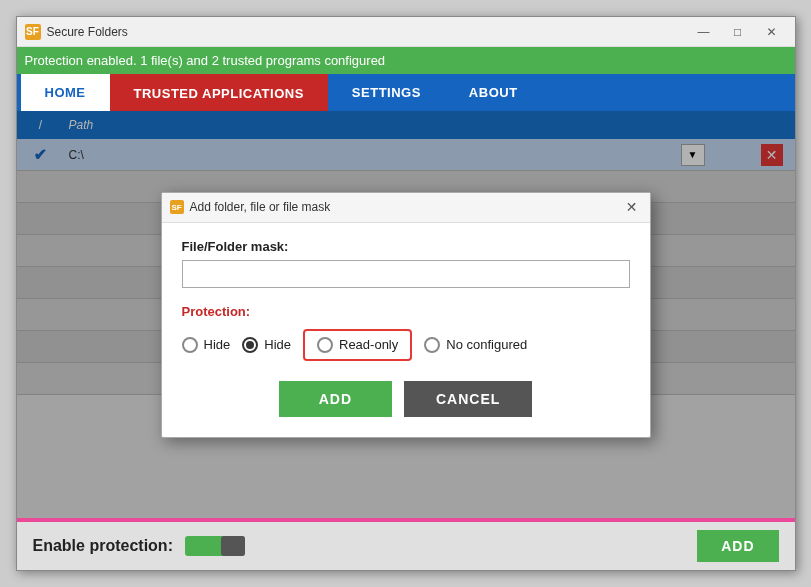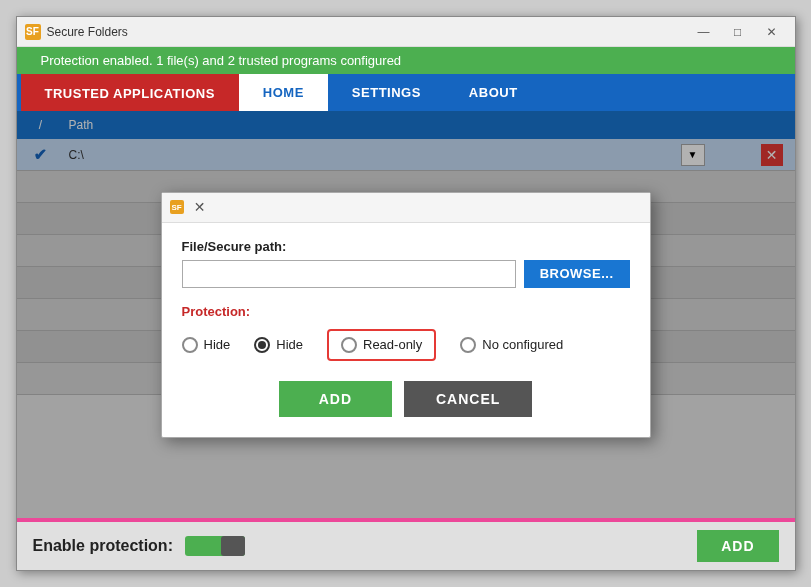--- a/index.html
+++ b/index.html
@@ -51,21 +51,21 @@
       font-size: 12px;
       color: #555;
       display: flex; align-items: center; justify-content: center;
     }
 
     
     .statusbar {
       background: #4caf50;
       color: white;
       font-size: 13px;
-      padding: 6px 24px;
+      padding: 6px 8px;
       flex-shrink: 0;
     }
 
     
     .navtabs {
       background: #1565c0;
       display: flex;
       flex-shrink: 0;
       padding: 0 4px;
     }
@@ -102,21 +102,21 @@
     .table-header {
       background: #1976d2;
       display: flex;
       height: 28px;
       align-items: center;
       color: white;
       font-size: 12px;
       padding: 0 4px;
     }
     .th-col1 { width: 40px; text-align: center; }
-    .th-col2 { flex: 1; padding-left: 8px; }
+    .th-col2 { flex: 1; padding-left: 8px; font-style: italic; }
     .th-col3 { width: 80px; text-align: center; }
     .th-col4 { width: 30px; }
 
     
     .table-row {
       display: flex;
       height: 32px;
       align-items: center;
       background: #d0d0d0;
       border-bottom: 1px solid #bbb;
@@ -286,21 +286,21 @@
       letter-spacing: 0.5px;
     }
     .protection-section-label {
       font-size: 13px;
       color: #c62828;
       font-weight: bold;
       margin-bottom: 10px;
     }
     .radio-group {
       display: flex;
-      gap: 24px;
+      gap: 12px;
       margin-bottom: 20px;
     }
     .radio-option {
       display: flex;
       align-items: center;
       gap: 6px;
       font-size: 13px;
       color: #222;
       cursor: pointer;
     }
@@ -367,22 +367,22 @@
       <button class="titlebar-btn">□</button>
       <button class="titlebar-btn close">✕</button>
     </div>
   </div>
 
   <div class="statusbar">
     <span>Protection enabled. 1 file(s) and 2 trusted programs configured</span>
   </div>
 
   <div class="navtabs">
+    <button class="navtab active">HOME</button>
     <button class="navtab trusted-active">TRUSTED APPLICATIONS</button>
-    <button class="navtab active">HOME</button>
     <button class="navtab">SETTINGS</button>
     <button class="navtab">ABOUT</button>
   </div>
 
   <div class="main-content">
 
     <div class="table-header">
       <div class="th-col1">/</div>
       <div class="th-col2">Path</div>
       <div class="th-col3"></div>
@@ -410,28 +410,28 @@
     <div class="empty-row"></div>
     <div class="empty-row"></div>
 
     <div class="modal-overlay">
       <div class="modal">
 
         <div class="modal-titlebar">
           <div class="modal-icon">
             <span>SF</span>
           </div>
+          <span class="modal-title-text">Add folder, file or file mask</span>
           <button class="modal-close">✕</button>
         </div>
 
         <div class="modal-body">
-          <div class="field-label">File/Secure path:</div>
+          <div class="field-label">File/Folder mask:</div>
           <div class="path-row">
             <input class="path-input" type="text" style="">
-            <button class="browse-btn">BROWSE...</button>
           </div>
 
           <div class="protection-section-label">Protection:</div>
 
           <div class="radio-group">
 
             <label class="radio-option">
               <div class="radio-circle"></div>
               <span>Hide</span>
             </label>

